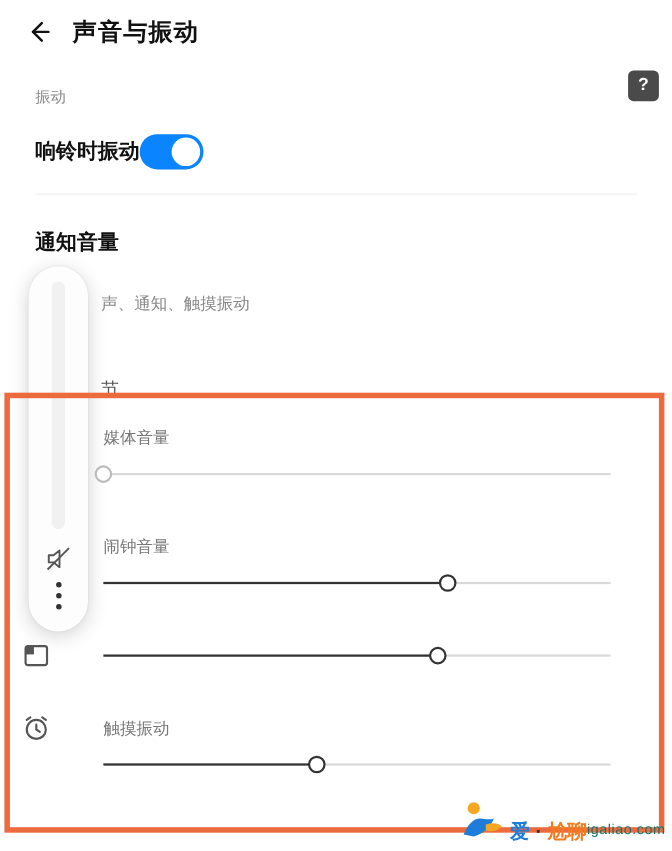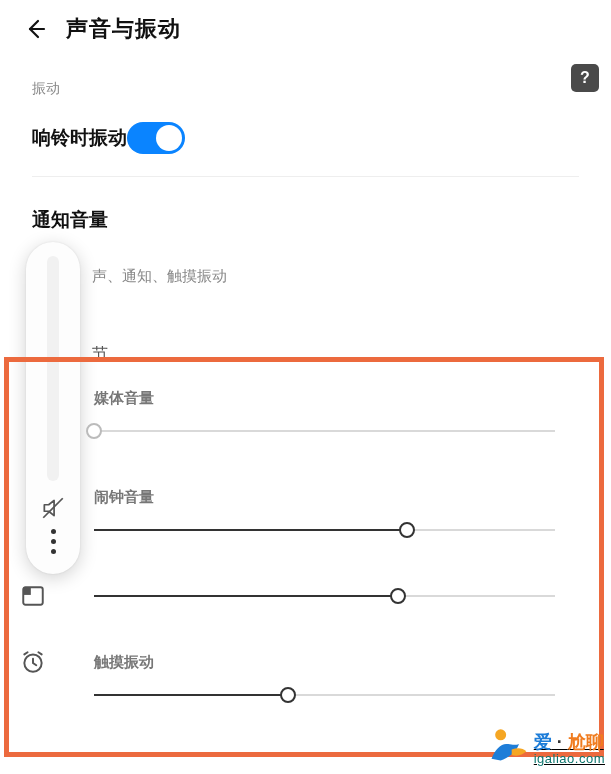--- a/index.html
+++ b/index.html
@@ -59,21 +59,21 @@
   }
 
   .vol-group { padding: 24px 56px 14px 94px; position: relative; }
   .side-ico {
     position: absolute;
     left: 20px;
     top: 30px;
     width: 28px; height: 28px;
     color: #555;
   }
-  .vol-label { font-size: 15px; color: #777; margin-bottom: 14px; font-weight: bold; }
+  .vol-label { font-size: 15px; color: #777; margin-bottom: 14px; }
   .slider {
     position: relative; height: 18px;
   }
   .track {
     position: absolute; left:0; right:0; top: 8px; height: 2px; background: #d9d9d9;
   }
   .track-fill {
     position: absolute; left:0; top: 8px; height: 2px; background: #333;
   }
   .thumb {
@@ -102,21 +102,21 @@
   .side-dots { display:flex; flex-direction:column; gap:5px; padding-bottom:6px;}
   .side-dots span { width:5px; height:5px; border-radius:50%; background:#333;}
 
   
   .watermark {
     position: absolute;
     right: 6px; bottom: 8px;
     display: flex; align-items: flex-end; gap: 4px;
   }
   .wm-icon { width: 44px; height: 44px; }
-  .wm-text { display:flex; flex-direction:column; line-height:1.05;text-decoration:underline; }
+  .wm-text { display:flex; line-height:1.05; }
   .wm-top { font-size: 18px; font-weight:700; }
   .wm-top .a { color:#1e7dd8; } .wm-top .d { color:#333; } .wm-top .b { color:#f07c1f; }
   .wm-bot { font-size: 13px; color:#0f766e; letter-spacing:.5px;}
 
   .q-badge {
     position:absolute; right:12px; top:64px;
     width:28px; height:28px; border-radius:5px;
     background:#4a4a4a; color:#fff; font-size:16px; font-weight:700;
     display:flex; align-items:center; justify-content:center;
   }

